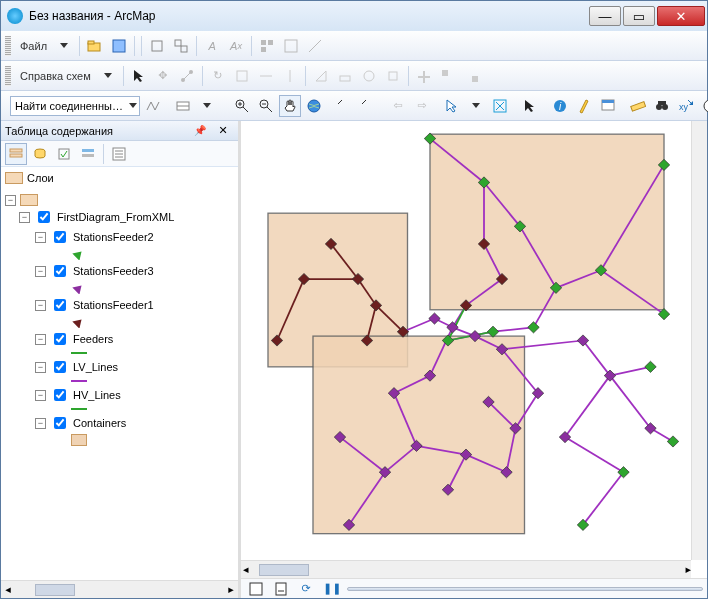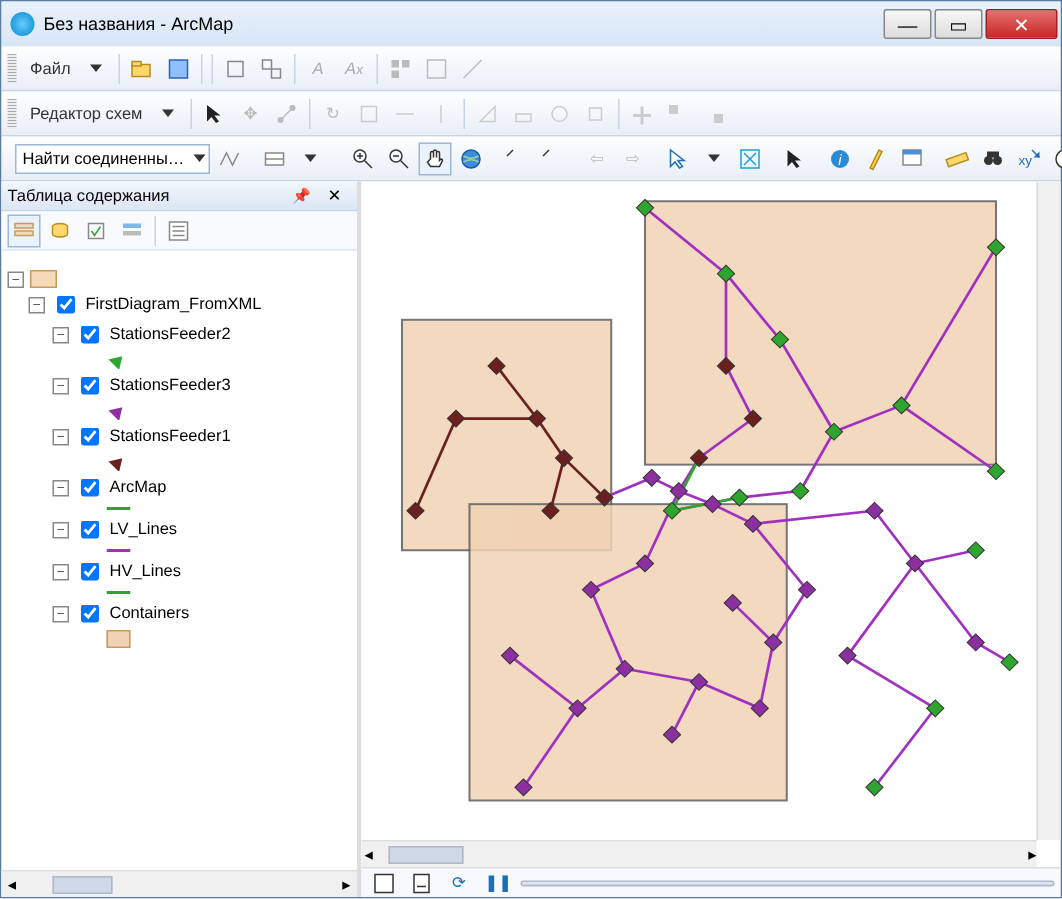--- a/index.html
+++ b/index.html
@@ -108,21 +108,21 @@
       </span>
     <span class="tbtn">
         <svg class="i">
           <line x1="2" y1="14" x2="14" y2="2" stroke="#bbb"></line>
         </svg>
       </span>
   </div>
 
   <div class="toolbar">
     <div class="grip"></div>
-    <span class="label">Редактор схем</span>
+    <span class="label">Справка схем</span>
     <span class="tbtn">
         <span style="border-left:4px solid transparent;border-right:4px solid transparent;border-top:5px solid #333"></span>
       </span>
     <div class="sep"></div>
     <span class="tbtn">
         <svg class="i">
           <polygon points="3,2 3,13 6,10 9,14 11,13 8,9 12,9" fill="#222"></polygon>
         </svg>
       </span>
     <span class="tbtn" style="color:#bbb">✥</span>
@@ -358,20 +358,24 @@
             <svg class="i">
               <rect x="2" y="2" width="12" height="12" fill="#fff" stroke="#888"></rect>
               <line x1="4" y1="5" x2="12" y2="5" stroke="#888"></line>
               <line x1="4" y1="8" x2="12" y2="8" stroke="#888"></line>
               <line x1="4" y1="11" x2="12" y2="11" stroke="#888"></line>
             </svg>
           </span>
       </div>
 
       <div class="tree">
+        <div class="tree-row" style="padding-left:2px">
+          <span class="lyr-icon"></span>
+          <span>Слои</span>
+        </div>
 
         <div class="tree-row" style="padding-left:2px;margin-top:8px">
           <span class="exp">−</span>
           <span class="lyr-icon"></span>
         </div>
 
         <div class="tree-row" style="padding-left:16px">
           <span class="exp">−</span>
           <input type="checkbox" class="chk" checked="" style="">
           <span>FirstDiagram_FromXML</span>
@@ -407,21 +411,21 @@
             </div>
             <div class="tree-row">
               <span style="width:64px"></span>
               <svg width="14" height="12">
                 <polygon points="7,2 12,10 2,10" fill="#6b1f1f" transform="rotate(45 7 7)"></polygon>
               </svg>
             </div>
             <div class="tree-row" style="padding-left: 32px;">
               <span class="exp">−</span>
     <input type="checkbox" class="chk" checked="" style="">
-    <span>ArcMap</span>
+    <span>Feeders</span>
             </div>
             <div class="tree-row">
               <span style="width:64px"></span>
               <svg width="16" height="6">
                 <line x1="0" y1="3" x2="16" y2="3" stroke="#2ea52e" stroke-width="2"></line>
               </svg>
             </div>
             <div class="tree-row" style="padding-left: 32px;">
               <span class="exp">−</span>
     <input type="checkbox" class="chk" checked="" style="">

